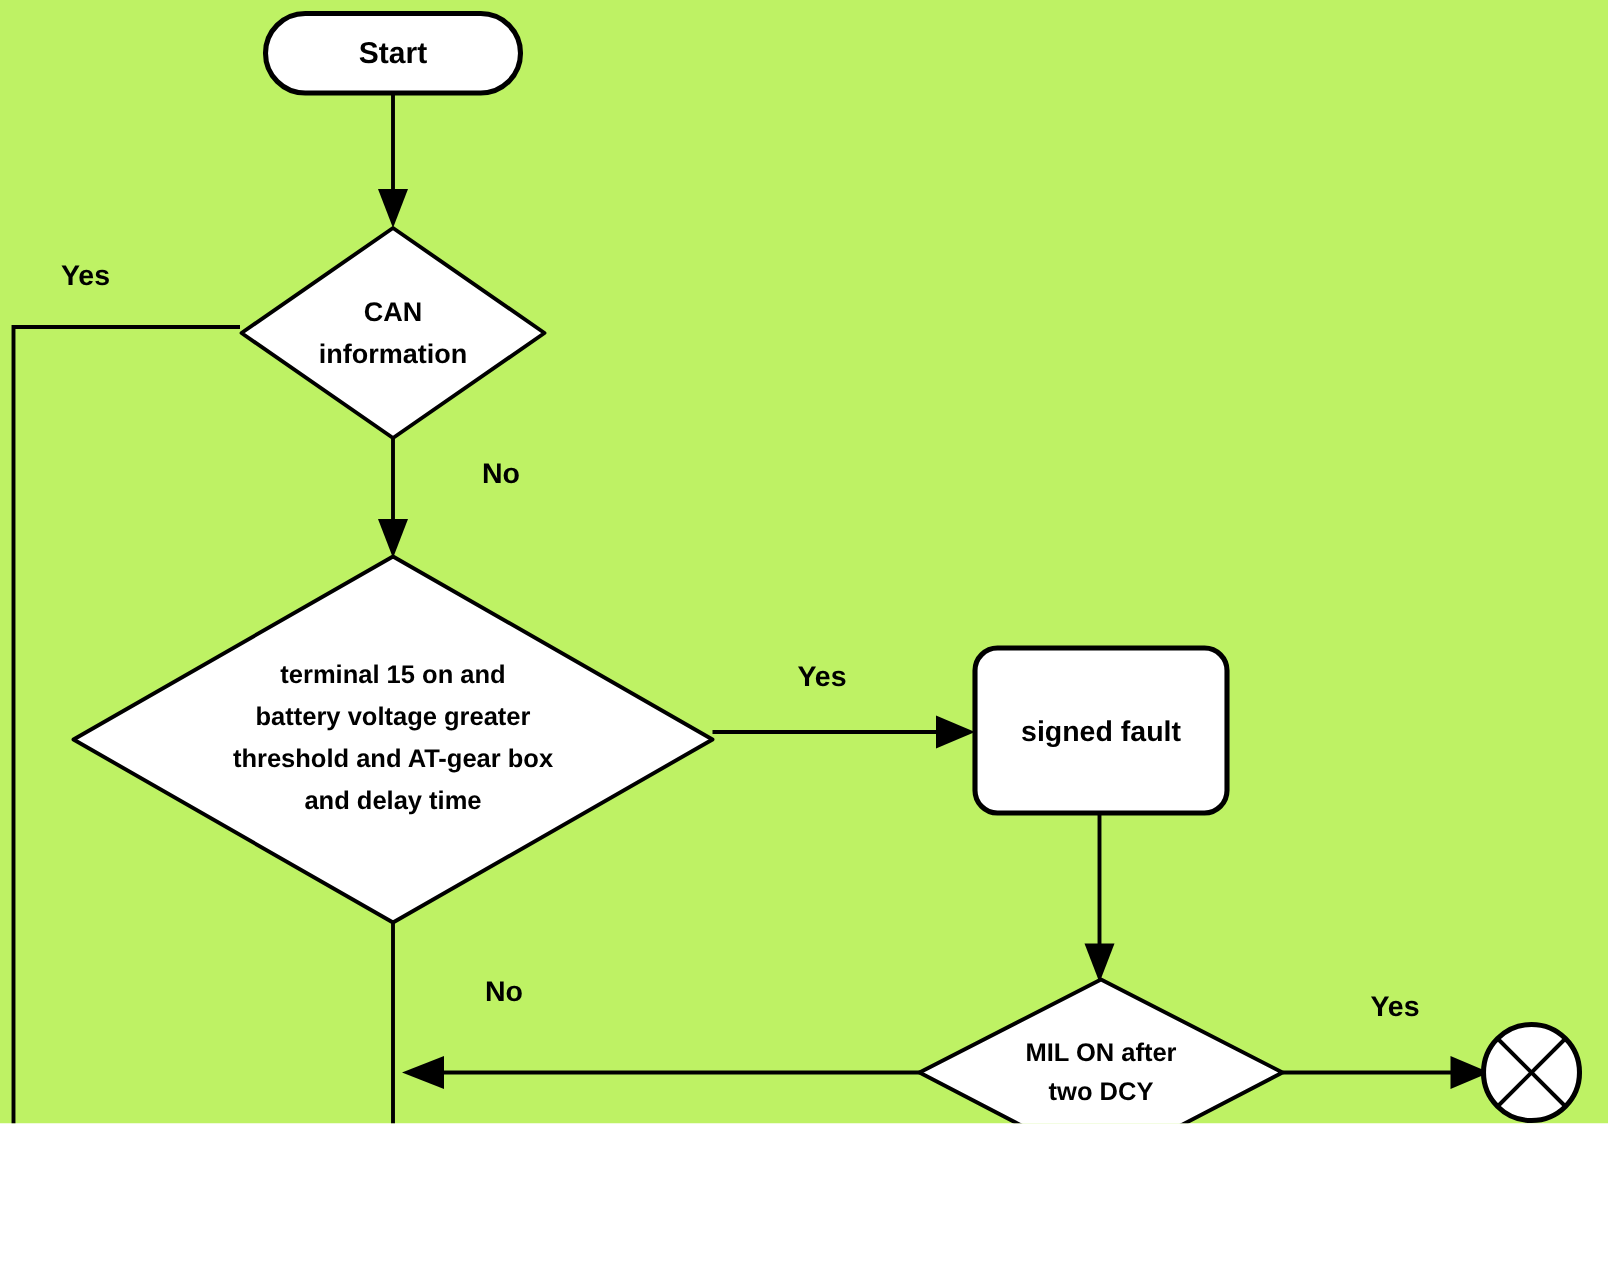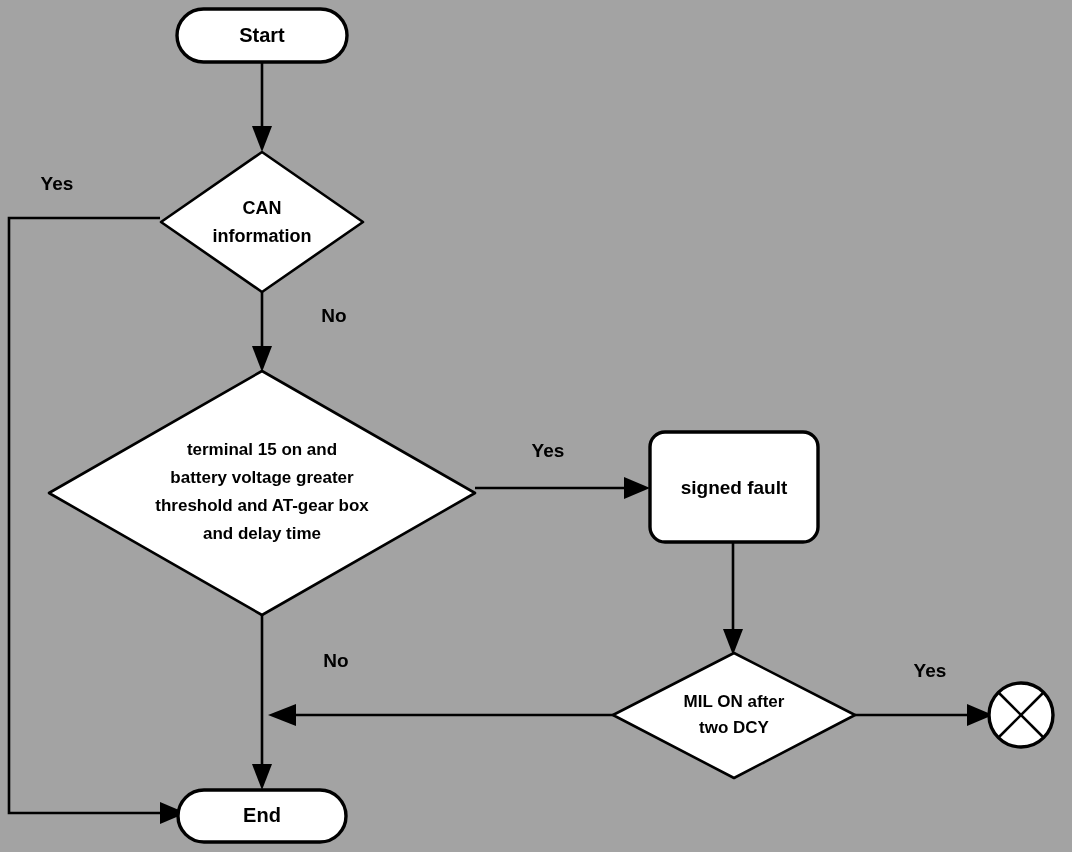--- a/index.html
+++ b/index.html
@@ -3,22 +3,22 @@
 <meta charset="utf-8">
 <style>
   html, body {
     margin: 0;
     padding: 0;
     background: #ffffff;
   }
   #canvas {
     position: relative;
     width: 1072px;
-    height: 852px;
-    background: #a3a3a3;
+    height: 749px;
+    background: #bef264;
     overflow: hidden;
     font-family: "Liberation Sans", sans-serif;
   }
   svg.flow {
     position: absolute;
     left: 0;
     top: 0;
     width: 1072px;
     height: 852px;
   }

